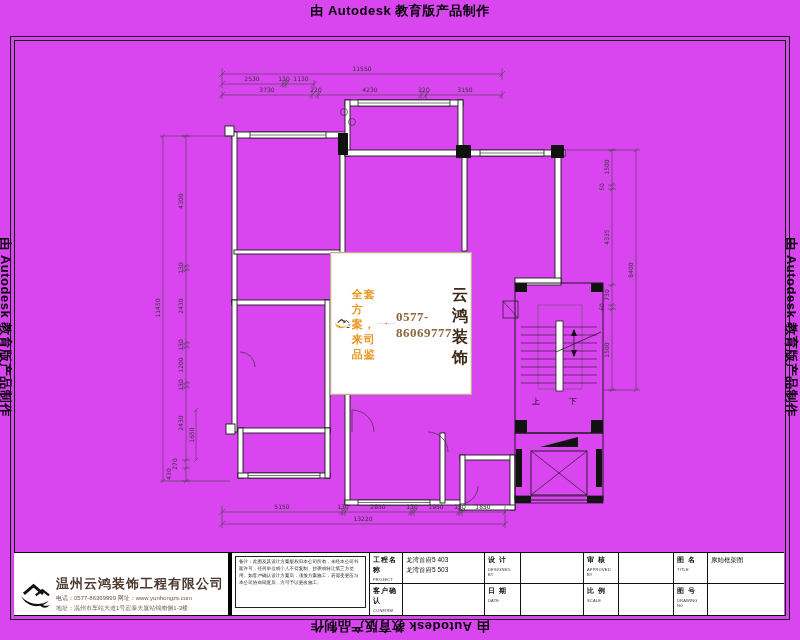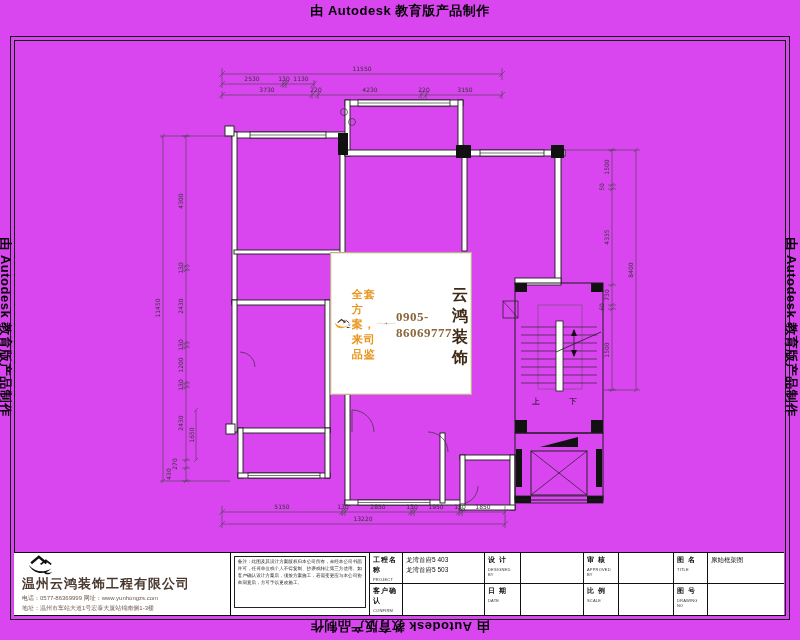--- a/index.html
+++ b/index.html
@@ -17,21 +17,21 @@
   
   .wm{position:absolute;left:330px;top:252px;width:140px;height:141px;background:#fff;
       border:1px solid #bfae93;box-shadow:0 0 0 1px #efe8dc inset;z-index:5;
       display:flex;flex-direction:row;align-items:center;justify-content:flex-start;}
   .wm-slogan{font-size:11px;font-weight:700;color:#e8951d;letter-spacing:1px;margin-top:1px;}
   .wm-phone{font-family:"Liberation Serif", serif;font-size:13px;font-weight:700;color:#8a683c;margin-top:2px;letter-spacing:.5px;}
   .wm-brand{font-size:16px;font-weight:700;color:#3f2a17;letter-spacing:3px;margin-top:6px;}
   
   .tblock{position:absolute;left:14px;top:552px;width:770px;height:62px;border-top:1px solid #111;
           display:flex;font-size:6px;z-index:6;background:#fff;}
-  .tb-company{width:218px;display:flex;align-items:flex-start;padding:2px 4px;box-sizing:border-box;border-right:1px solid #000000;flex-direction:column;}
+  .tb-company{width:218px;display:flex;align-items:flex-end;padding:2px 4px;box-sizing:border-box;border-right:4px solid #000000;}
   .tb-co-text{margin-left:4px;}
   .tb-co-name{font-size:13px;font-weight:700;color:#4a382e;letter-spacing:1px;white-space:nowrap;}
   .tb-co-line{font-size:6px;color:#6b564a;margin-top:1px;white-space:nowrap;}
   .tb-notes{width:140px;box-sizing:border-box;border-right:1px solid #111;padding:3px;}
   .tb-notes-in{border:1px solid #222;height:52px;box-sizing:border-box;padding:2px 3px;
                font-size:4.6px;line-height:1.5;color:#222;overflow:hidden;}
   .tb-grid{flex:1;display:grid;grid-template-columns:33px 82px 36px 63px 35px 55px 34px 76px;
            grid-template-rows:31px 31px;}
   .tb-cell{border-right:1px solid #111;border-bottom:1px solid #111;box-sizing:border-box;
            padding:2px 3px;overflow:hidden;}
@@ -222,21 +222,21 @@
       <path d="M94,46 C102,52 112,52 118,47 C110,58 98,57 94,52 Z" fill="#4a2d16"></path>
       <path d="M104,33 C109,37 115,37 119,34 C114,41 107,40 104,37 Z" fill="#4a2d16"></path>
     </svg>
     <div class="wm-slogan">全套方案，来司品鉴</div>
     <svg width="122" height="13" viewBox="0 0 122 13">
       <path d="M4,7 Q20,1 36,7 Q48,11 55,7 M67,7 Q74,11 86,7 Q102,1 118,7" stroke="#857258" stroke-width="1.3" fill="none"></path>
       <rect x="57" y="2.5" width="8" height="8" transform="rotate(45 61 6.5)" fill="#857258"></rect>
       <circle cx="49" cy="7" r="1.4" fill="#857258"></circle>
         <circle cx="73" cy="7" r="1.4" fill="#857258"></circle>
     </svg>
-    <div class="wm-phone">0905-86069777</div>
+    <div class="wm-phone">0577-86069777</div>
     <div class="wm-brand">云鸿装饰</div>
   </div>
 
   <div class="tblock">
     <div class="tb-company">
       <svg width="44" height="34" viewBox="0 0 46 34">
         <path d="M8,14 L21,3 L34,14" stroke="#111" stroke-width="4" fill="none"></path>
         <path d="M24,16 L33,9 L42,16" stroke="#111" stroke-width="3" fill="none"></path>
         <path d="M4,17 C14,29 30,31 42,23 C32,35 12,33 4,17 Z" fill="#111"></path>
         <path d="M30,27 C35,31 41,31 44,28 C40,34 33,34 30,30 Z" fill="#111"></path>

